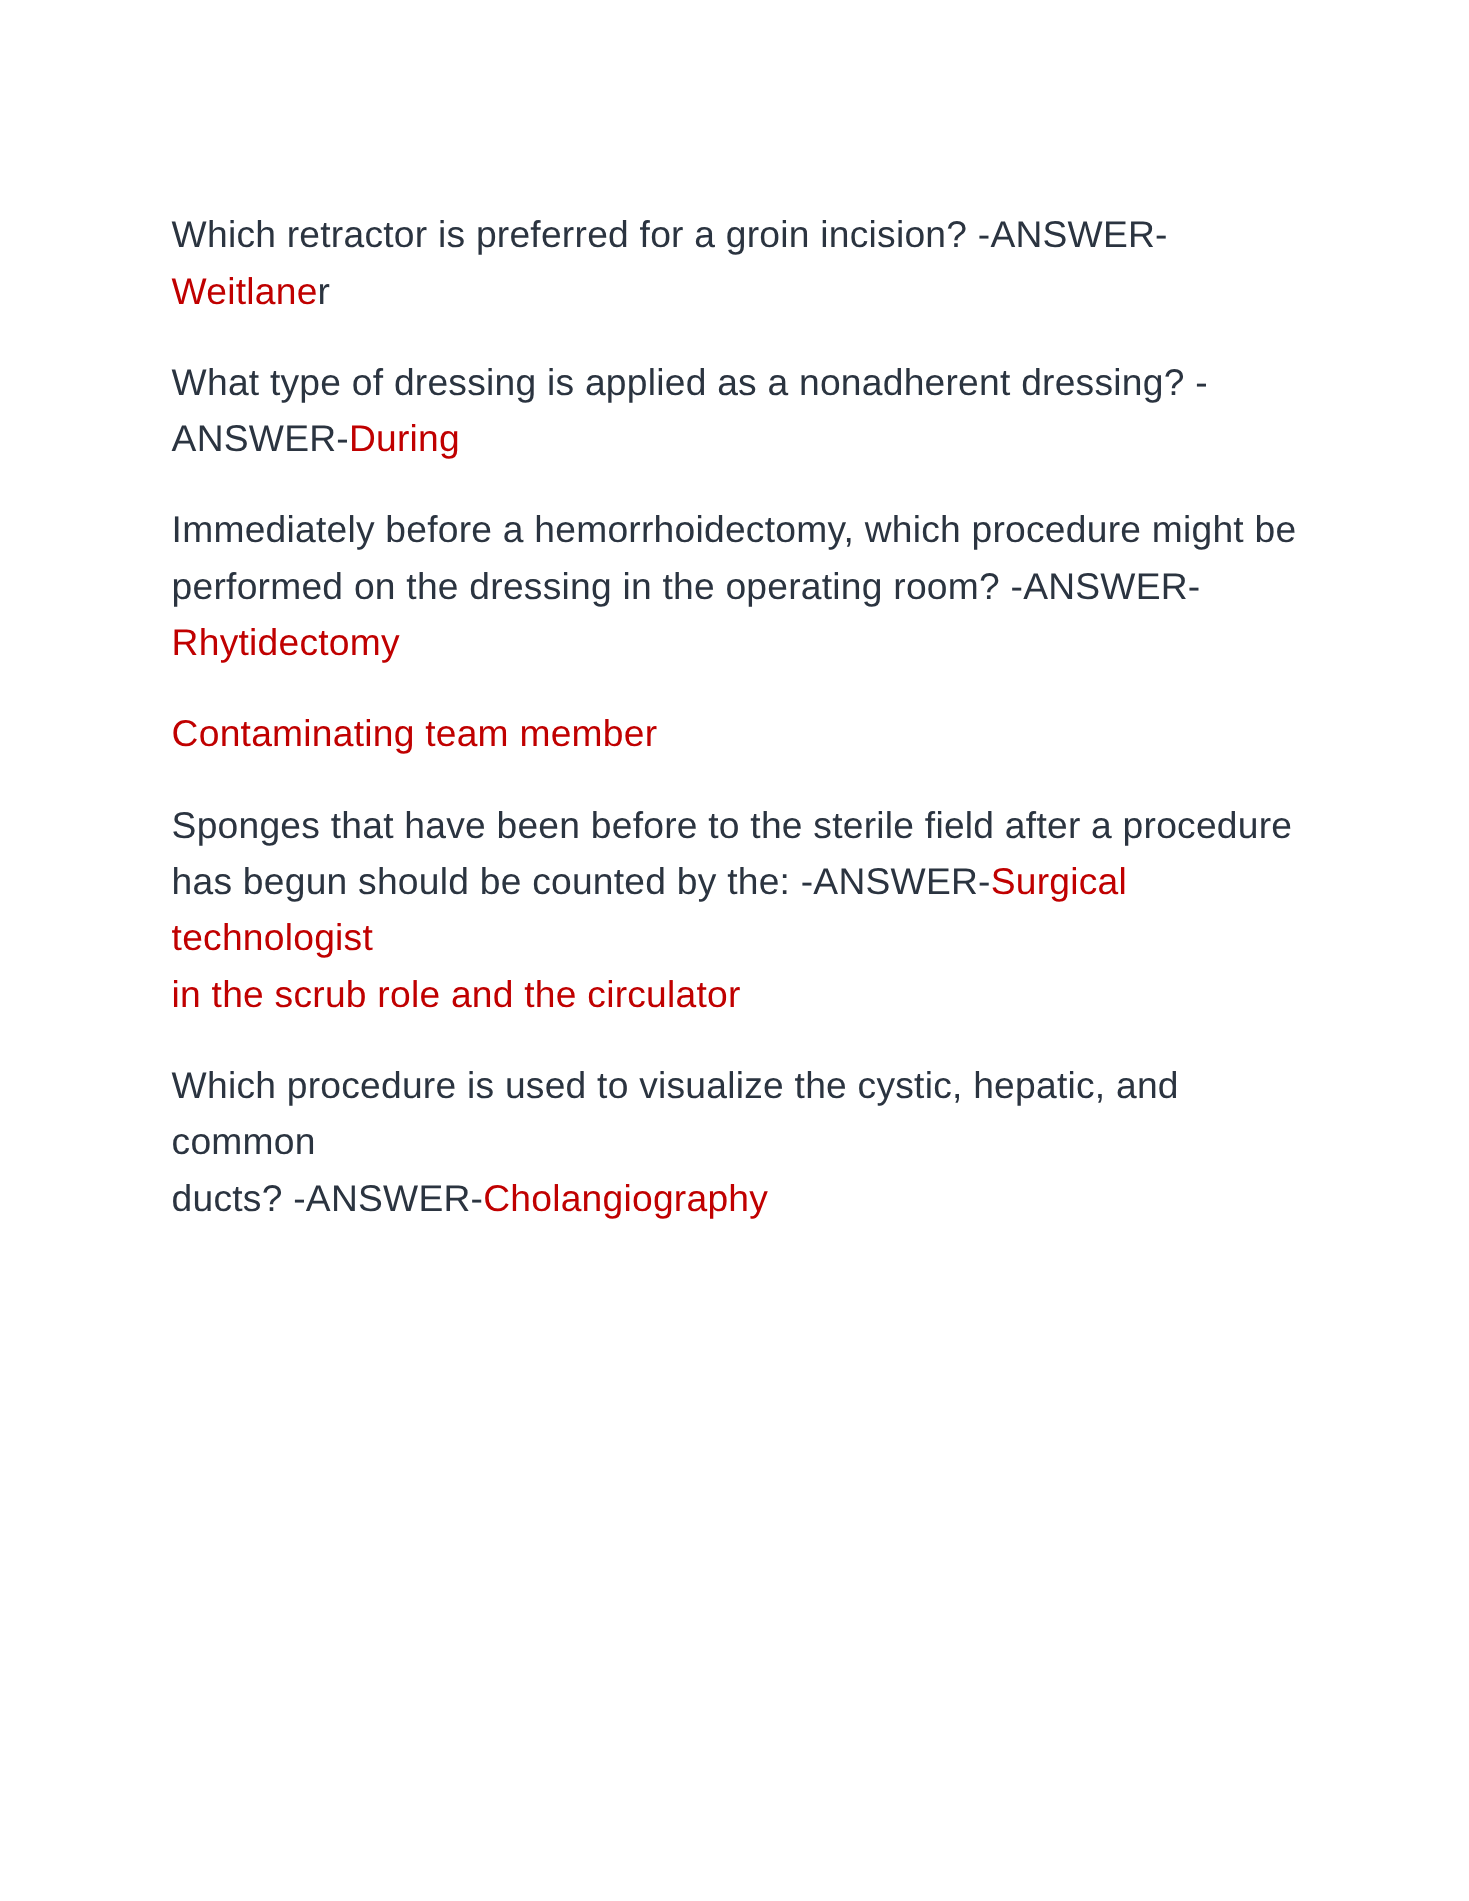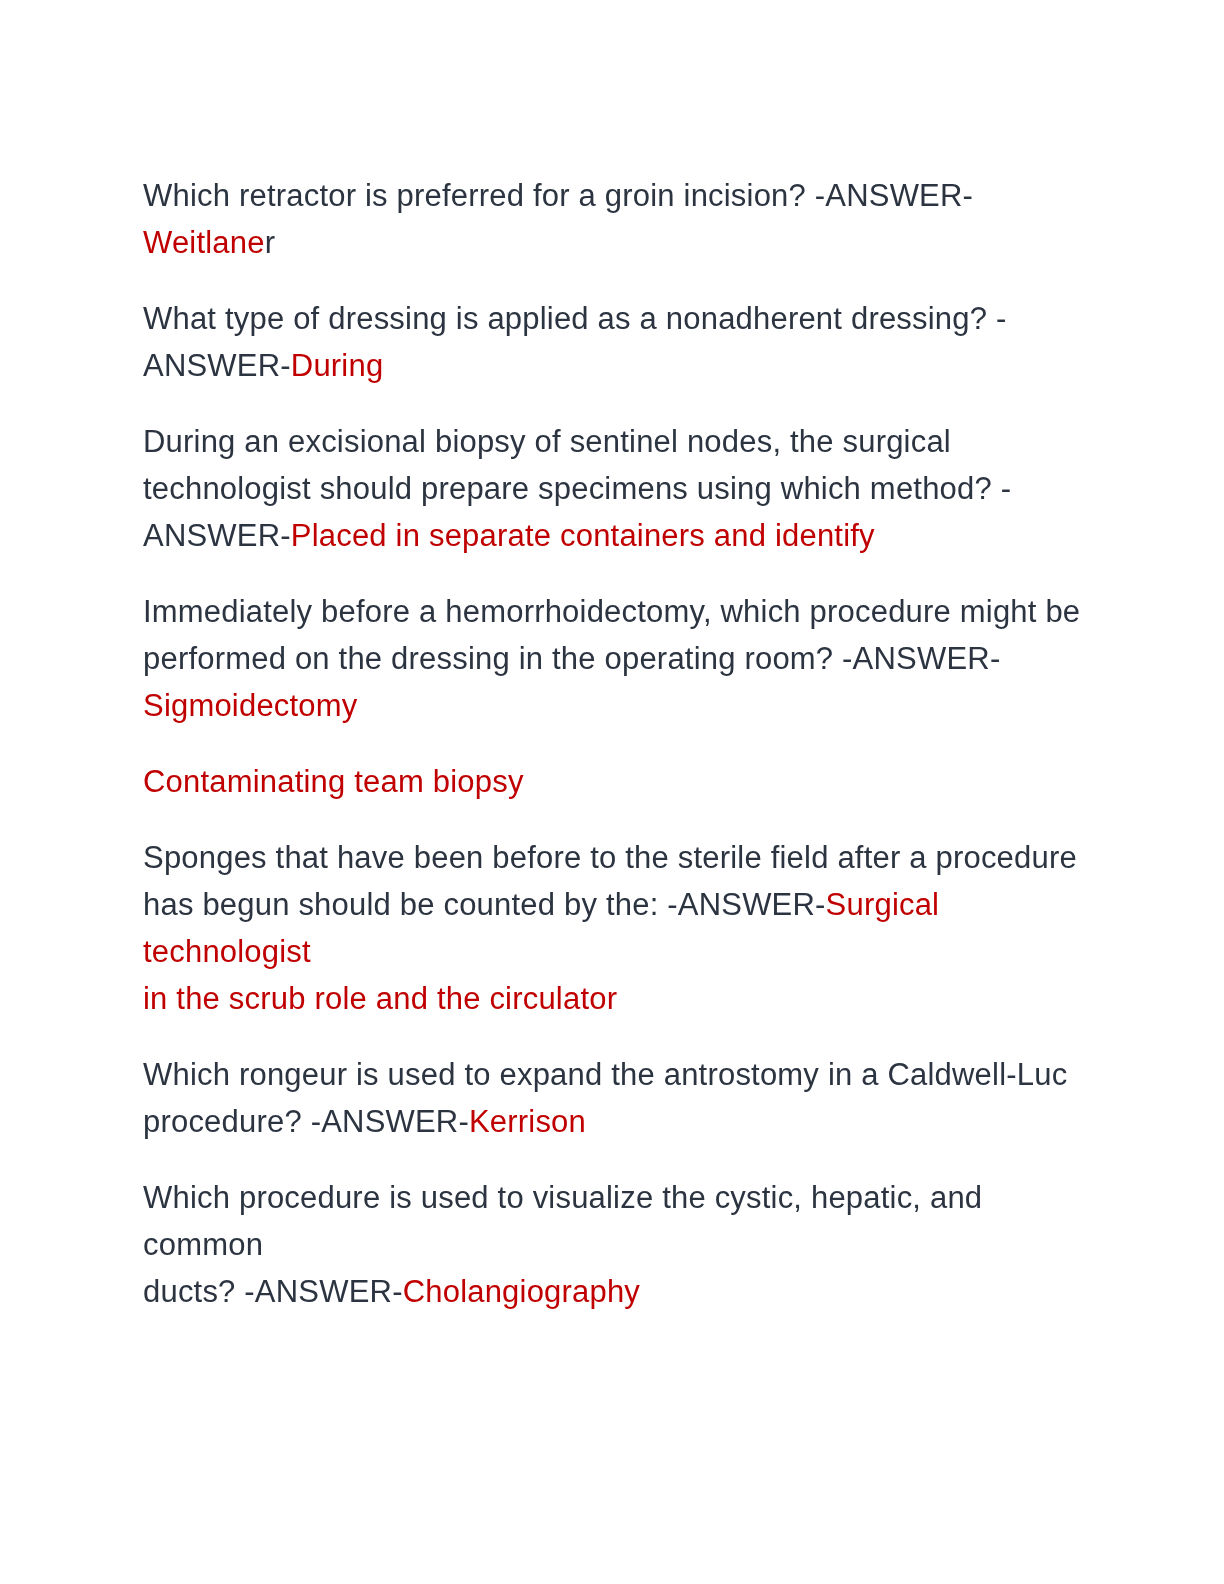--- a/index.html
+++ b/index.html
@@ -39,28 +39,23 @@
   }
 </style>
 </head>
 <body>
 
 <div class="page">
   <div class="doc-body" id="doc-body">
       <p class="qa"><span class="question-text">Which retractor is preferred for a groin incision? -ANSWER-</span><span class="answer-text">Weitlane</span><span class="question-text">r</span></p>
       <p class="qa"><span class="question-text">What type of dressing is applied as a nonadherent dressing? -
 ANSWER-</span><span class="answer-text">During</span></p>
-      <p class="qa"><span class="question-text">During an excisional biopsy of sentinel nodes, the surgical
-technologist should prepare specimens using which method? -
-ANSWER-</span><span class="answer-text">Placed in separate containers and identify</span></p>
       <p class="qa"><span class="question-text">Immediately before a hemorrhoidectomy, which procedure might be
 performed on the dressing in the operating room? -ANSWER-
-</span><span class="answer-text">Sigmoidectomy</span></p>
-      <p class="qa"><span class="answer-text">Contaminating team biopsy</span></p>
+</span><span class="answer-text">Rhytidectomy</span></p>
+      <p class="qa"><span class="answer-text">Contaminating team member</span></p>
       <p class="qa"><span class="question-text">Sponges that have been before to the sterile field after a procedure
 has begun should be counted by the: -ANSWER-</span><span class="answer-text">Surgical technologist
 in the scrub role and the circulator</span></p>
-      <p class="qa"><span class="question-text">Which rongeur is used to expand the antrostomy in a Caldwell-Luc
-procedure? -ANSWER-</span><span class="answer-text">Kerrison</span></p>
       <p class="qa"><span class="question-text">Which procedure is used to visualize the cystic, hepatic, and common
 ducts? -ANSWER-</span><span class="answer-text">Cholangiography</span></p>
     </div>
 </div>
 
 </body></html>

